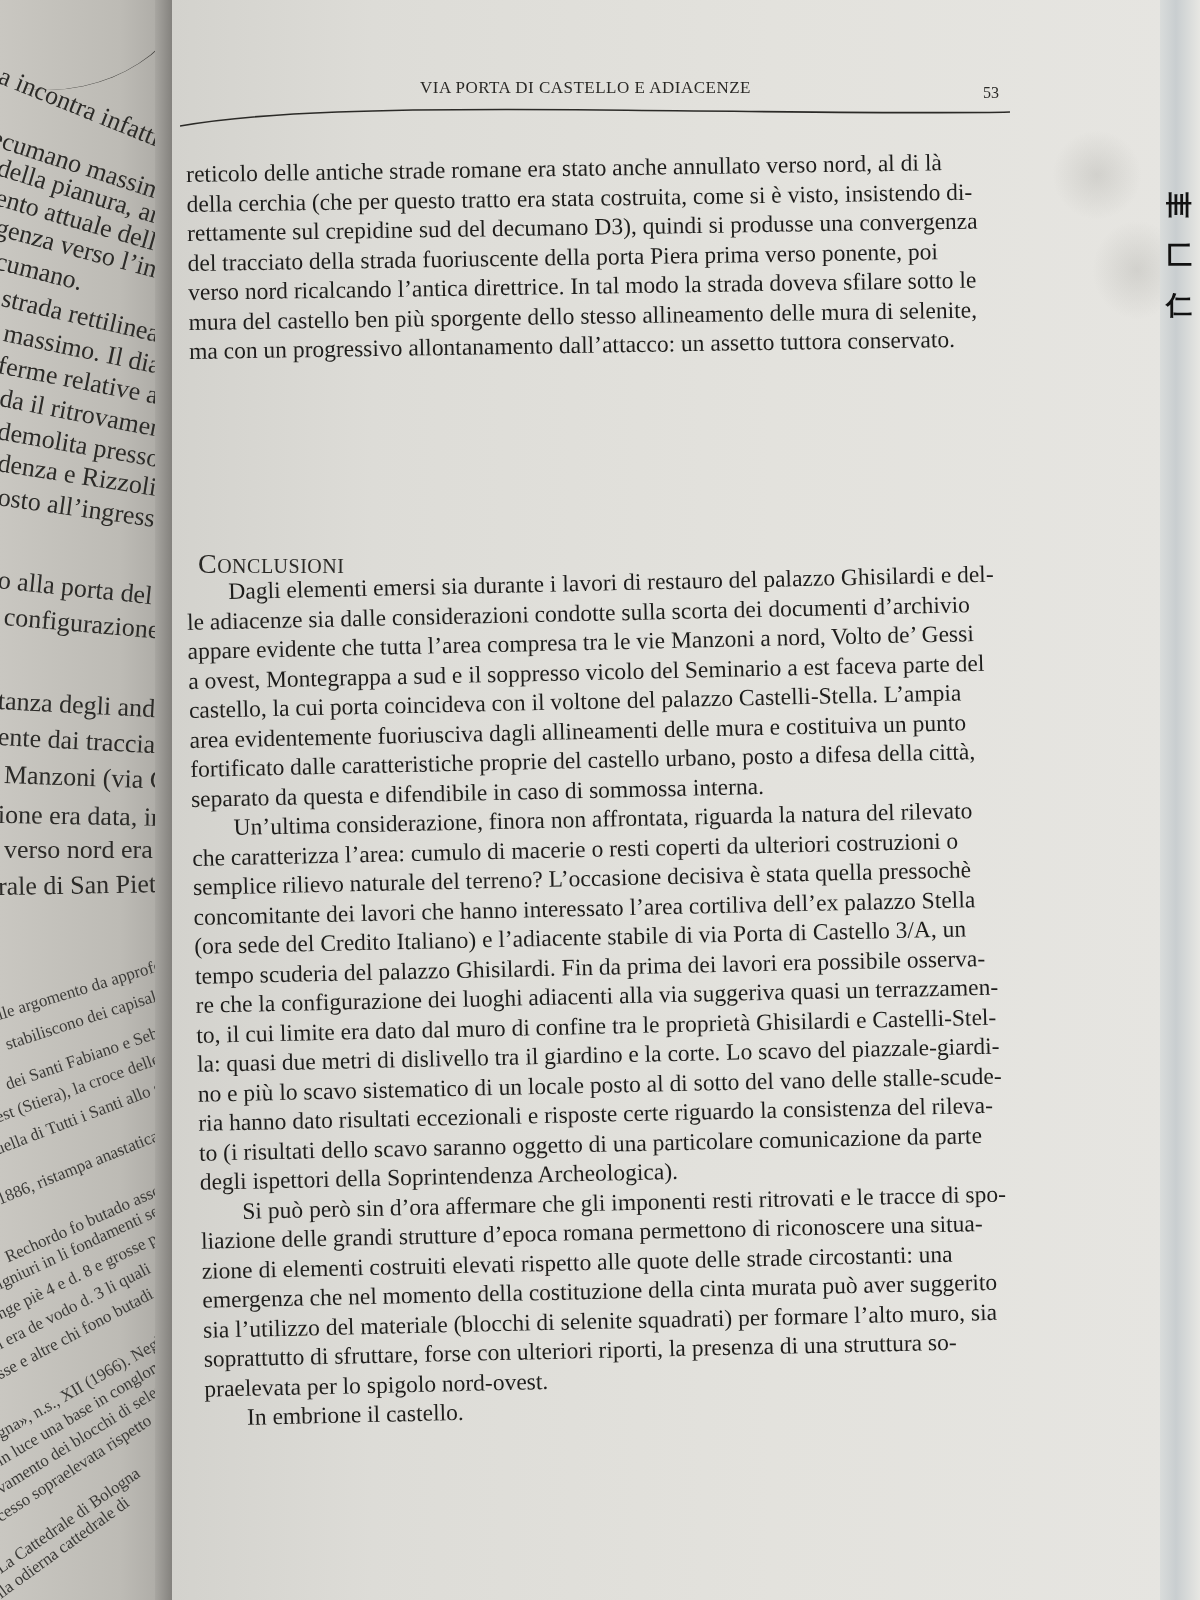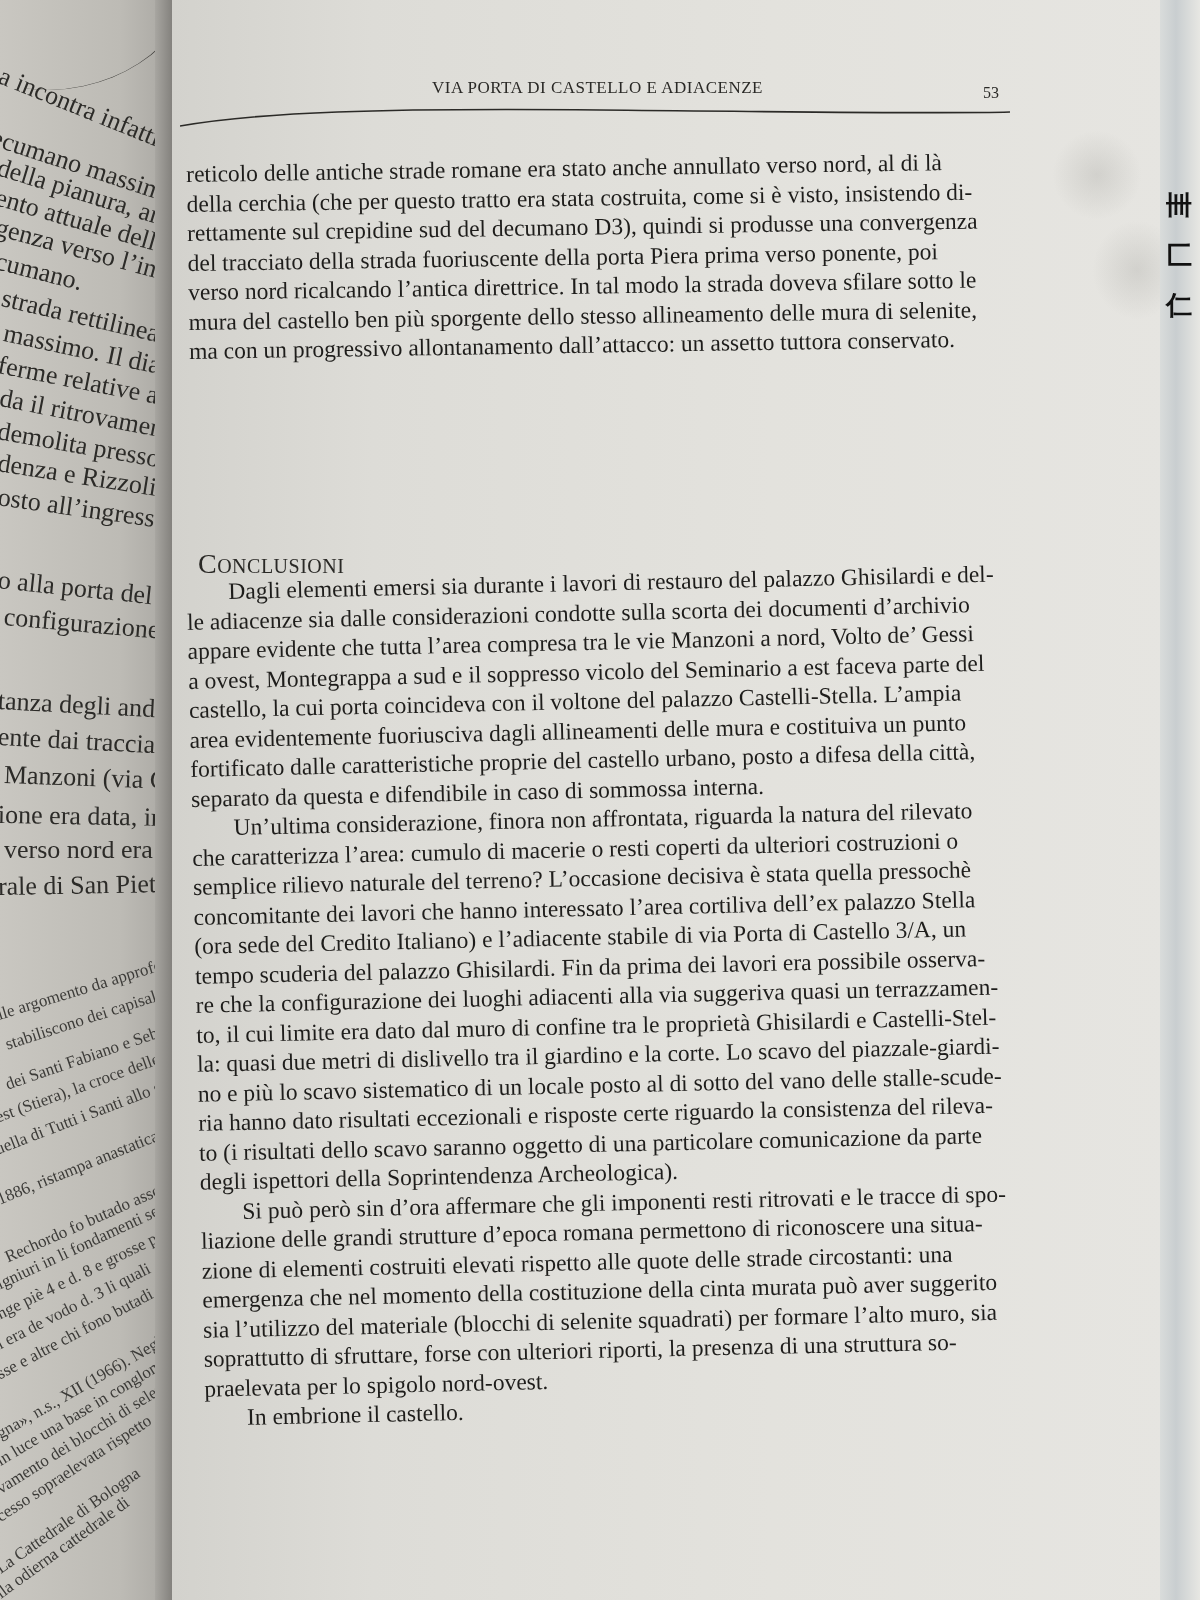--- a/index.html
+++ b/index.html
@@ -39,21 +39,21 @@
     }
     .right-edge {
       position: absolute; left: 1160px; top: 0; width: 40px; height: 1600px;
       background: linear-gradient(to right, #d9dcdb, #c9ced0 40%, #e7e7e3);
     }
     .right-edge .marks {
       position: absolute; left: 6px; top: 180px; font-size: 26px; line-height: 50px; color: #111;
       font-family: "DejaVu Sans", sans-serif; font-weight: bold;
     }
     .running-head {
-      position: absolute; left: 420px; top: 78px; font-size: 17px; letter-spacing: 0.5px; color: #2a2926; margin-left: 12px;
+      position: absolute; left: 420px; top: 78px; font-size: 17px; letter-spacing: 0.5px; color: #2a2926;
     }
     .page-number {
       position: absolute; left: 983px; top: 84px; font-size: 16px; color: #2a2926;
     }
     .head-rule {
       position: absolute; left: 180px; top: 108px; width: 830px; height: 20px;
     }
     .body-text {
       position: absolute; left: 186px; width: 840px;
       font-size: 23.5px; line-height: 29.5px; text-align: justify; color: #1e1d1b;

